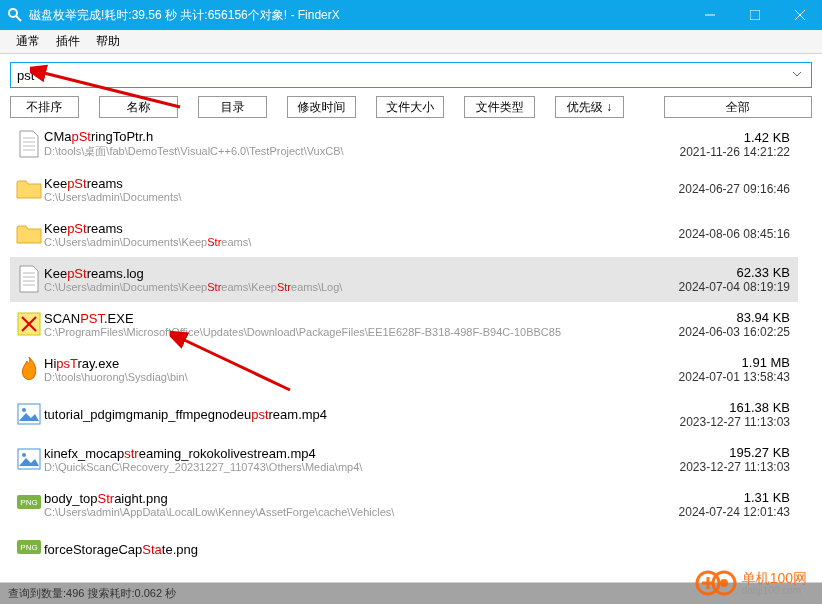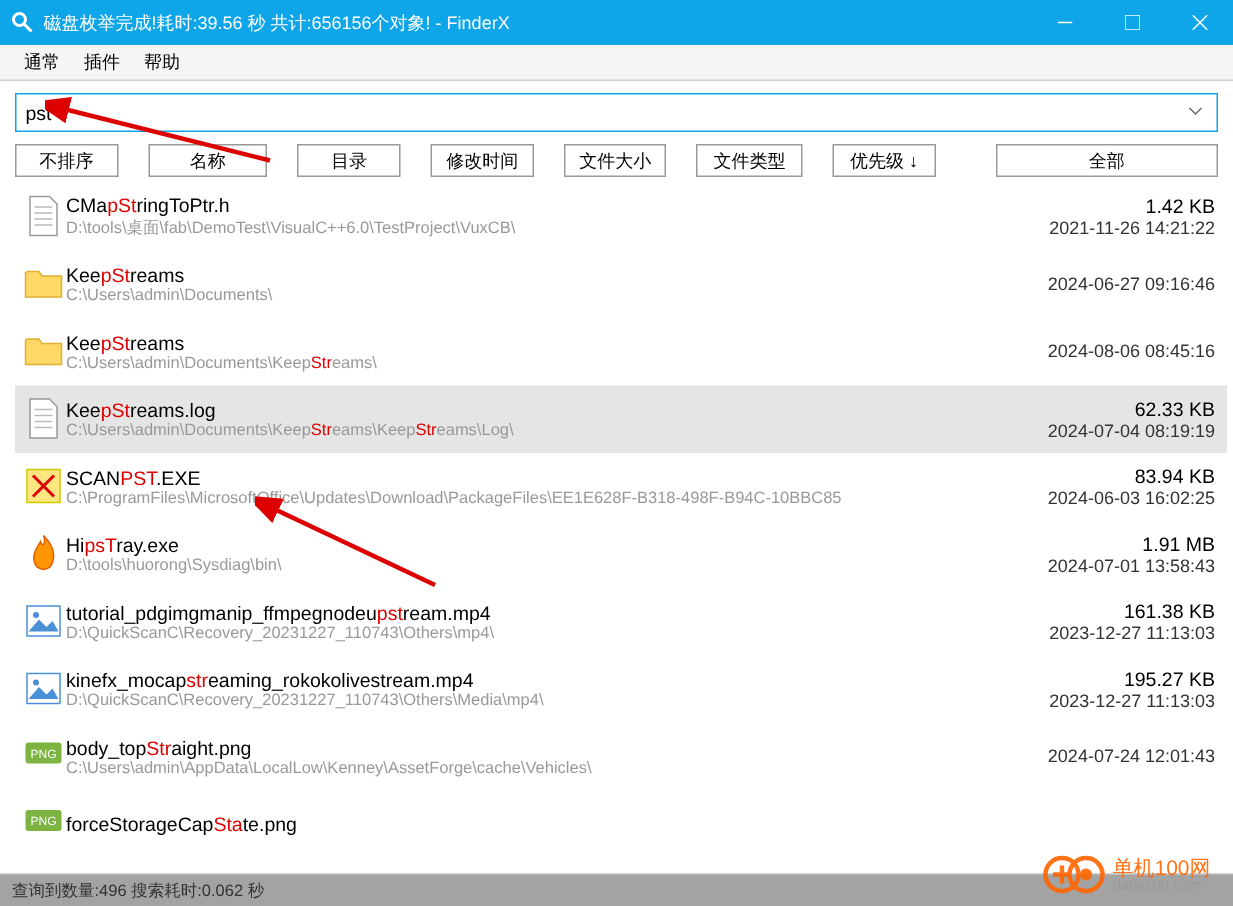--- a/index.html
+++ b/index.html
@@ -10,21 +10,21 @@
 .win-btns{display:flex;height:100%}
 .win-btn{width:45px;display:flex;align-items:center;justify-content:center;font-size:13px;cursor:pointer}
 .menubar{height:24px;background:#f5f5f5;border-bottom:1px solid #d0d0d0;display:flex;align-items:center;font-size:12px;padding-left:8px}
 .menu-item{padding:0 8px;cursor:pointer;height:100%;display:flex;align-items:center}
 .search-wrap{padding:8px 10px}
 .search-box{width:100%;height:26px;border:1px solid #0ea5e9;padding:0 6px;font-size:13px;display:flex;align-items:center;position:relative}
 .search-input{flex:1;border:none;outline:none;font-size:13px}
 .search-dd{width:14px;height:14px;cursor:pointer}
 .headers{display:flex;padding:0 10px;gap:20px;font-size:12px}
 .hdr{border:1px solid #999;padding:3px 0;text-align:center;cursor:pointer;background:#fff;display:flex;align-items:center;justify-content:center;height:22px}
-.filelist{padding:4px 4px 0 10px;height:474px;overflow-y:auto}
+.filelist{padding:4px 24px 0 10px;height:474px;overflow-y:auto}
 .row{display:flex;align-items:center;padding:6px 4px;font-size:13px;border-bottom:1px solid transparent}
 .row.sel{background:#e5e5e5}
 .ficon{width:30px;height:32px;flex-shrink:0;display:flex;align-items:center;justify-content:center}
 .fbody{flex:1;min-width:0;overflow:hidden}
 .fname{color:#000;font-size:13px;white-space:nowrap;overflow:hidden}
 .fname .hl{color:#d00}
 .fpath{color:#999;font-size:11px;white-space:nowrap;overflow:hidden}
 .fpath .hl{color:#d00}
 .fmeta{width:170px;text-align:right;flex-shrink:0;padding-right:4px}
 .fsize{color:#000;font-size:13px}
@@ -201,21 +201,20 @@
     <div class="row">
       <div class="ficon">
         <svg width="24" height="22" viewBox="0 0 24 22">
           <rect x="1" y="1" width="22" height="20" fill="#fff" stroke="#4a90d9"></rect>
           <circle cx="7" cy="7" r="2" fill="#4a90d9"></circle>
           <path d="M2 18 L9 10 L14 15 L18 11 L22 18 Z" fill="#4a90d9"></path>
         </svg>
       </div>
       <div class="fbody">
         <div class="fname">tutorial_pdgimgmanip_ffmpegnodeu<span class="hl">pst</span>ream.mp4</div>
-        <div class="fpath">D:\QuickScanC\Recovery_20231227_110743\Others\mp4\</div>
       </div>
       <div class="fmeta">
         <div class="fsize">161.38 KB</div>
         <div class="fdate">2023-12-27 11:13:03</div>
       </div>
     </div>
     <div class="row">
       <div class="ficon">
         <svg width="24" height="22" viewBox="0 0 24 22">
           <rect x="1" y="1" width="22" height="20" fill="#fff" stroke="#4a90d9"></rect>
@@ -237,20 +236,21 @@
         <svg width="26" height="20" viewBox="0 0 26 20">
           <rect x="1" y="1" width="24" height="14" rx="2" fill="#7cb342"></rect>
           <text x="13" y="11" font-size="8" fill="#fff" text-anchor="middle" font-family="sans-serif">PNG</text>
         </svg>
       </div>
       <div class="fbody">
         <div class="fname">body_top<span class="hl">Str</span>aight.png</div>
         <div class="fpath">C:\Users\admin\AppData\LocalLow\Kenney\AssetForge\cache\Vehicles\</div>
       </div>
       <div class="fmeta">
+        <div class="fsize">1.31 KB</div>
         <div class="fdate">2024-07-24 12:01:43</div>
       </div>
     </div>
     <div class="row">
       <div class="ficon">
         <svg width="26" height="20" viewBox="0 0 26 20">
           <rect x="1" y="1" width="24" height="14" rx="2" fill="#7cb342"></rect>
           <text x="13" y="11" font-size="8" fill="#fff" text-anchor="middle" font-family="sans-serif">PNG</text>
         </svg>
       </div>

